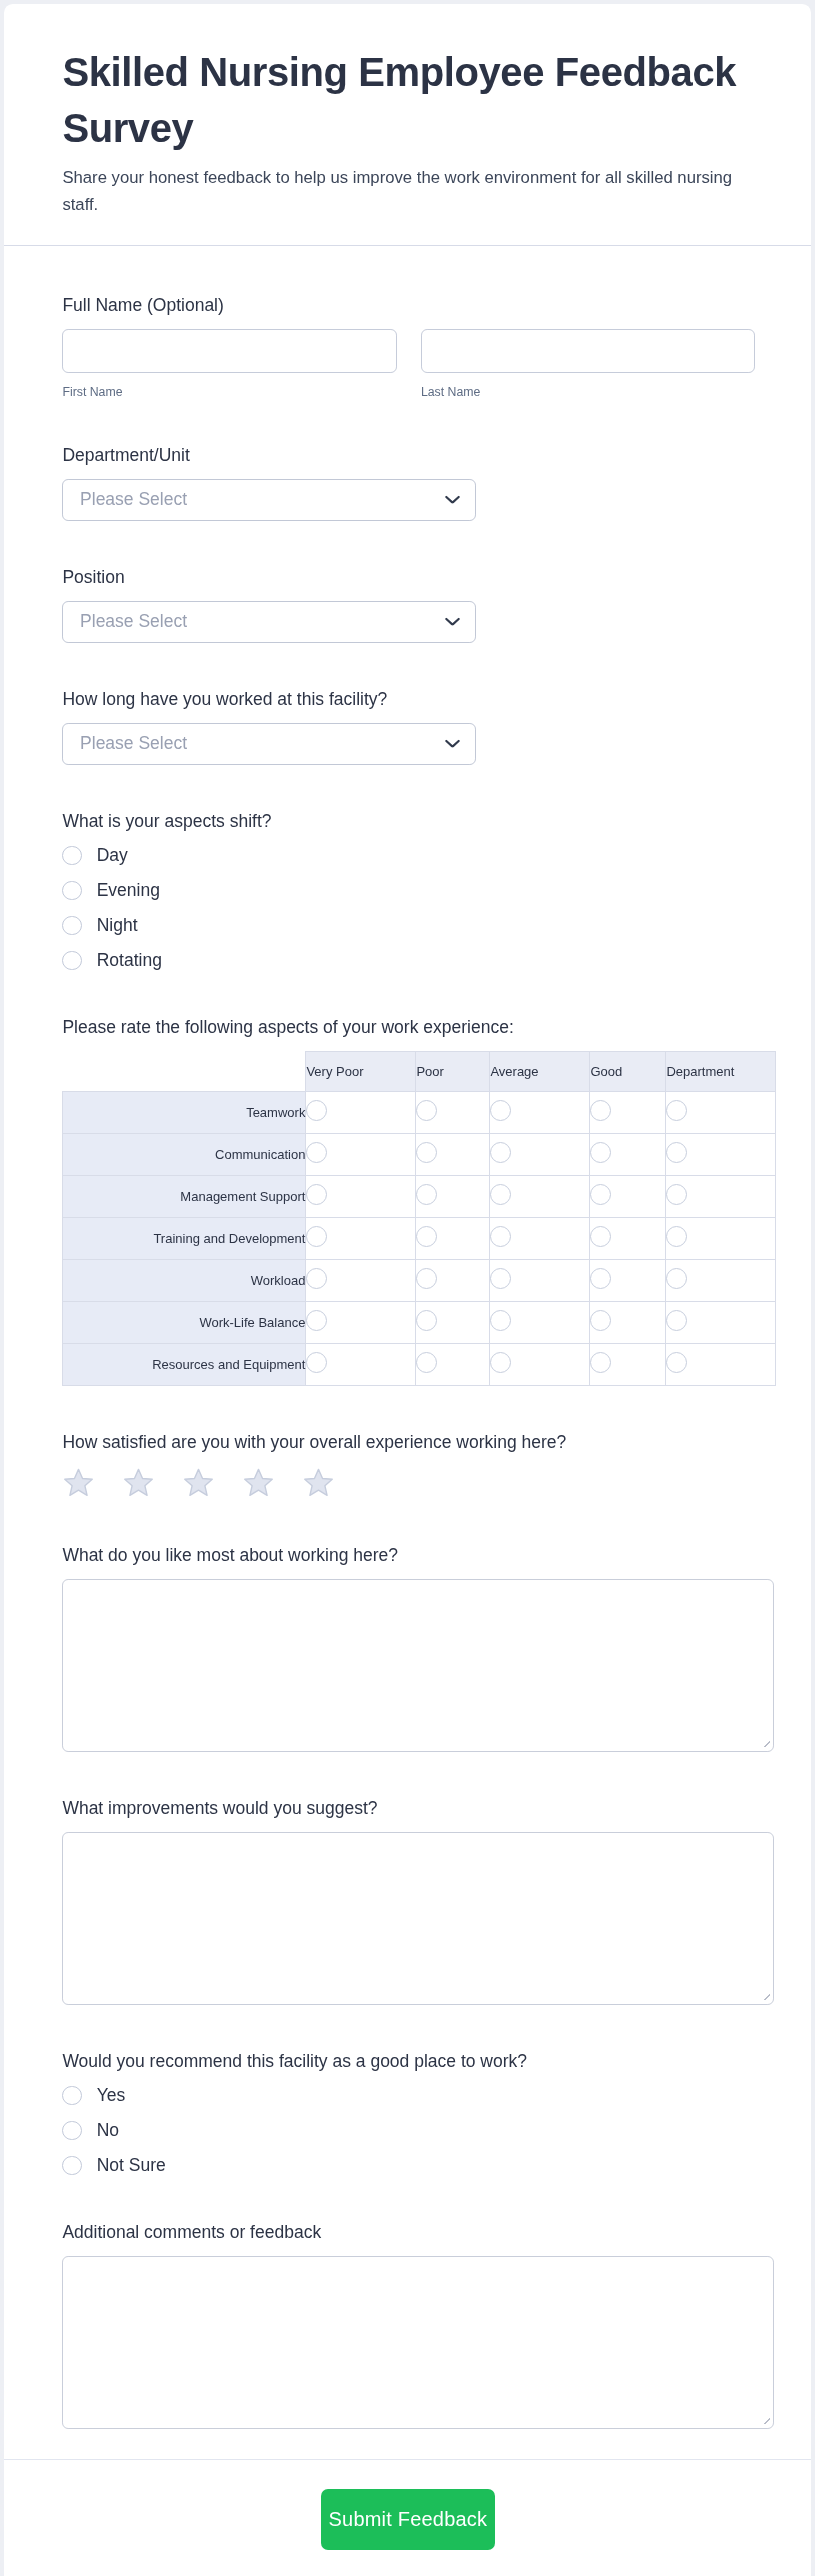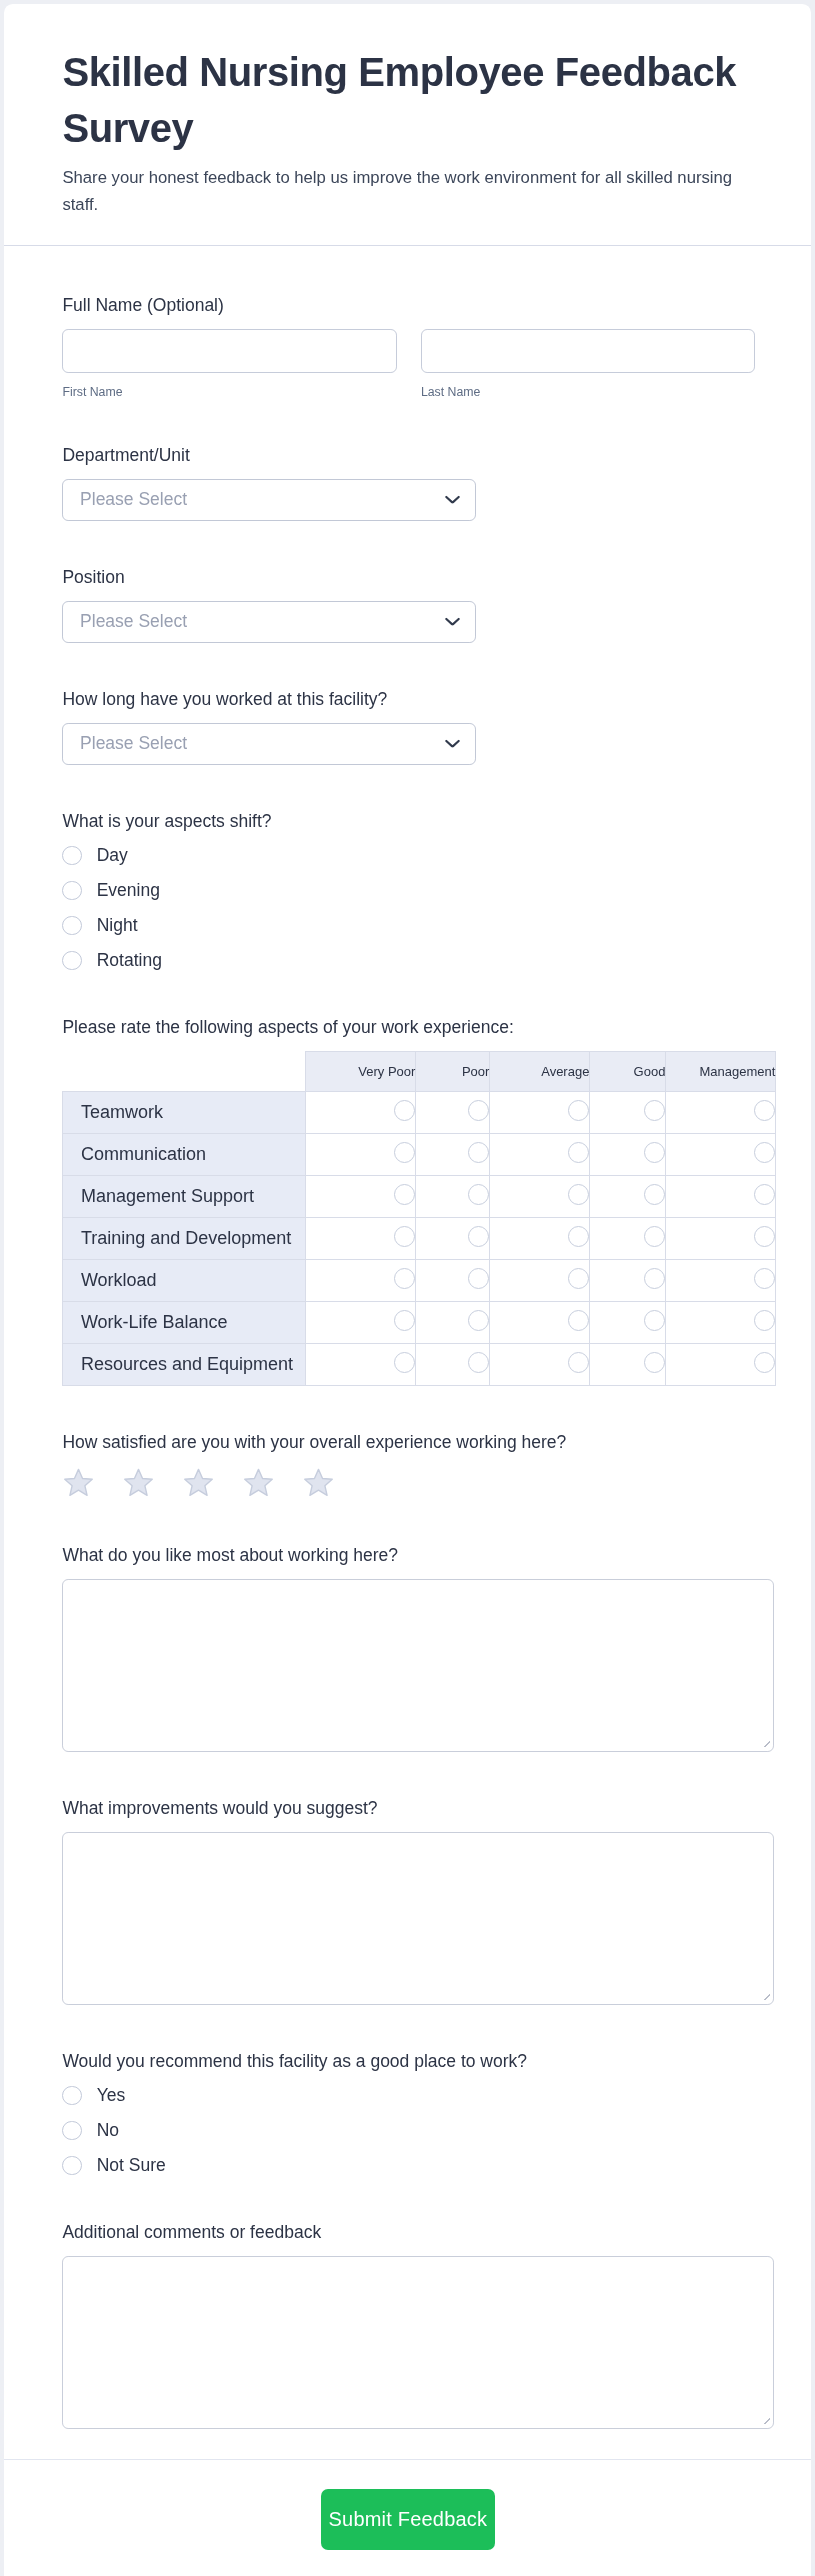--- a/index.html
+++ b/index.html
@@ -50,28 +50,28 @@
   .radio-group { display:flex; flex-direction:column; gap:14px;text-align:center; }
   .radio-row { display:flex; align-items:center; gap:15px; cursor:pointer; }
   .radio-circle {
     width:19.3px; height:19.3px; border:1.8px solid #c2c9d9; border-radius:50%;
     background:#fff; flex:0 0 auto;
   }
   .radio-text { font-size:17.5px; color:#2c3345; }
   
   .matrix { border-collapse:collapse; table-layout:fixed; width:712px; }
   .matrix th, .matrix td {
-    border:0.9px solid #d8dce8; text-align:right; vertical-align:middle;
+    border:0.9px solid #d8dce8; text-align:left; vertical-align:middle;
     font-weight:400;
   }
   .matrix thead th { height:40px; background:#e9ecf5; font-size:13px; font-weight:500; color:#2c3345; }
   .matrix thead th.corner { background:transparent; border:none; }
   .matrix tbody th {
-    height:42px; background:#e7ebf6; text-align:left; padding-left:17.5px;
-    font-size:18px; font-weight:400; color:#2c3345;
+    height:42px; background:#e7ebf6; text-align:right; padding-left:17.5px;
+    font-size:13px; font-weight:400; color:#2c3345;
   }
   .matrix tbody td { height:42px; background:#fff; }
   .matrix-radio {
     display:inline-block; width:21px; height:21px; border:1.8px solid #c7cedd;
     border-radius:50%; background:#fff; cursor:pointer;
   }
   
   .stars { display:flex; gap:27px; margin-top:15px; }
   .star { display:flex; cursor:pointer; }
   
@@ -193,21 +193,21 @@
             <col style="width:76px">
             <col style="width:110px">
           </colgroup>
         <thead>
           <tr>
             <th class="corner"></th>
             <th>Very Poor</th>
             <th>Poor</th>
             <th>Average</th>
             <th>Good</th>
-            <th>Management</th>
+            <th>Department</th>
           </tr>
         </thead>
         <tbody>
           <tr>
             <th>Teamwork</th>
             <td><span class="matrix-radio"></span></td>
             <td><span class="matrix-radio"></span></td>
             <td><span class="matrix-radio"></span></td>
             <td><span class="matrix-radio"></span></td>
             <td><span class="matrix-radio"></span></td>

